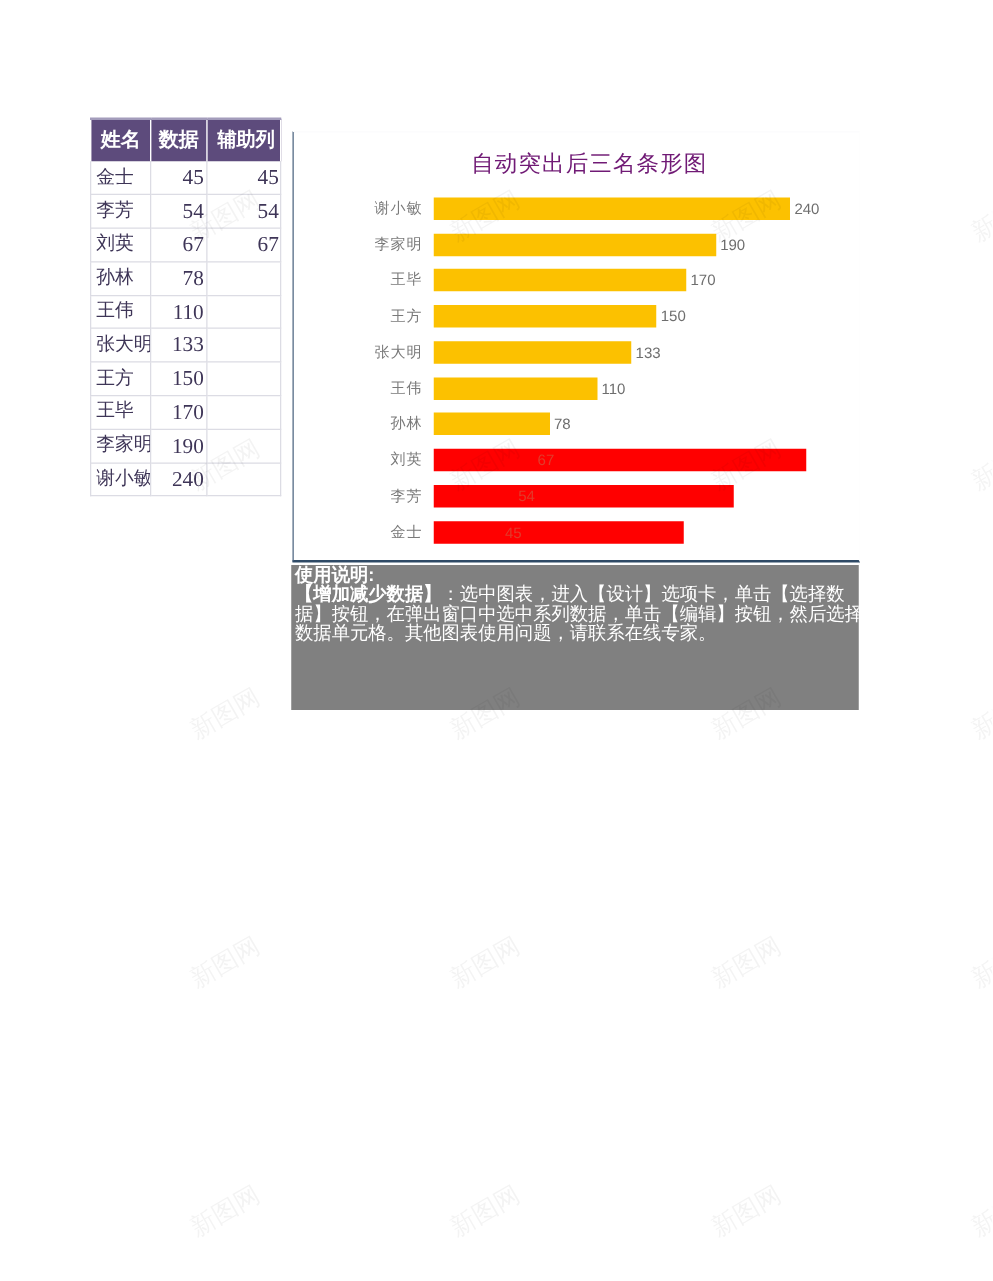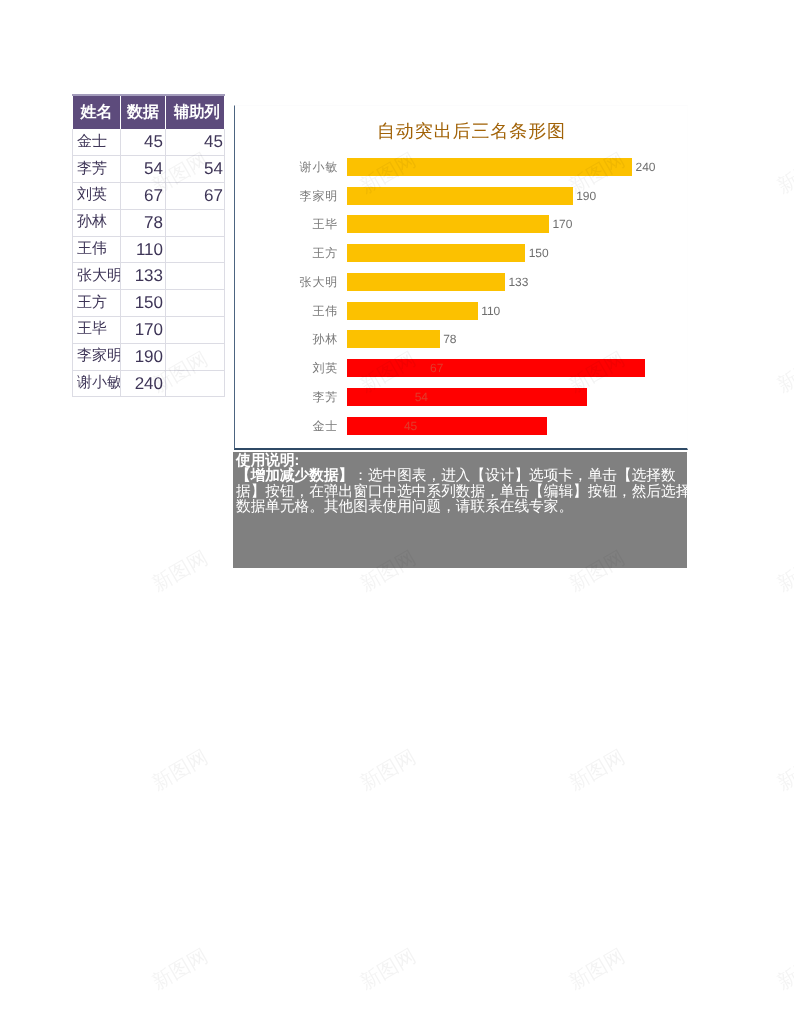--- a/index.html
+++ b/index.html
@@ -18,20 +18,21 @@
   }
 
   
   .data-table {
     position: absolute;
     left: 72px;
     top: 94px;
     width: 152px;
     border-collapse: collapse;
     table-layout: fixed;
+    font-family: Liberation Serif, serif;
   }
   .data-table th {
     background: #5D4B7C;
     color: #ffffff;
     font-size: 16px;
     font-weight: bold;
     height: 33px;
     text-align: center;
     border-top: 2px solid #A39CBB;
     border-left: 1px solid #ffffff;
@@ -265,21 +266,21 @@
       </tr>
       <tr>
         <td class="name">谢小敏</td>
         <td class="num d">240</td>
         <td class="num a"></td>
       </tr>
     </tbody>
 </table>
 
 <div class="chart">
-  <div class="chart-title" style="color: #a16207;">自动突出后三名条形图</div>
+  <div class="chart-title" style="color: #701a75;">自动突出后三名条形图</div>
   <div class="plot" id="plot">
       <div class="row" style="left: 112px; top: 52px; width: 356.25px;">
         <span class="cat" style="color: rgb(122, 122, 122);">谢小敏</span>
         <span class="bar" style="width: 285px; background: rgb(252, 193, 0);"></span>
         <span class="val" style="left: 288.5px; color: rgb(110, 110, 110);">240</span>
       </div>
       <div class="row" style="left: 112px; top: 80.73px; width: 356.25px;">
         <span class="cat" style="color: rgb(122, 122, 122);">李家明</span>
         <span class="bar" style="width: 225.625px; background: rgb(252, 193, 0);"></span>
         <span class="val" style="left: 229.125px; color: rgb(110, 110, 110);">190</span>

